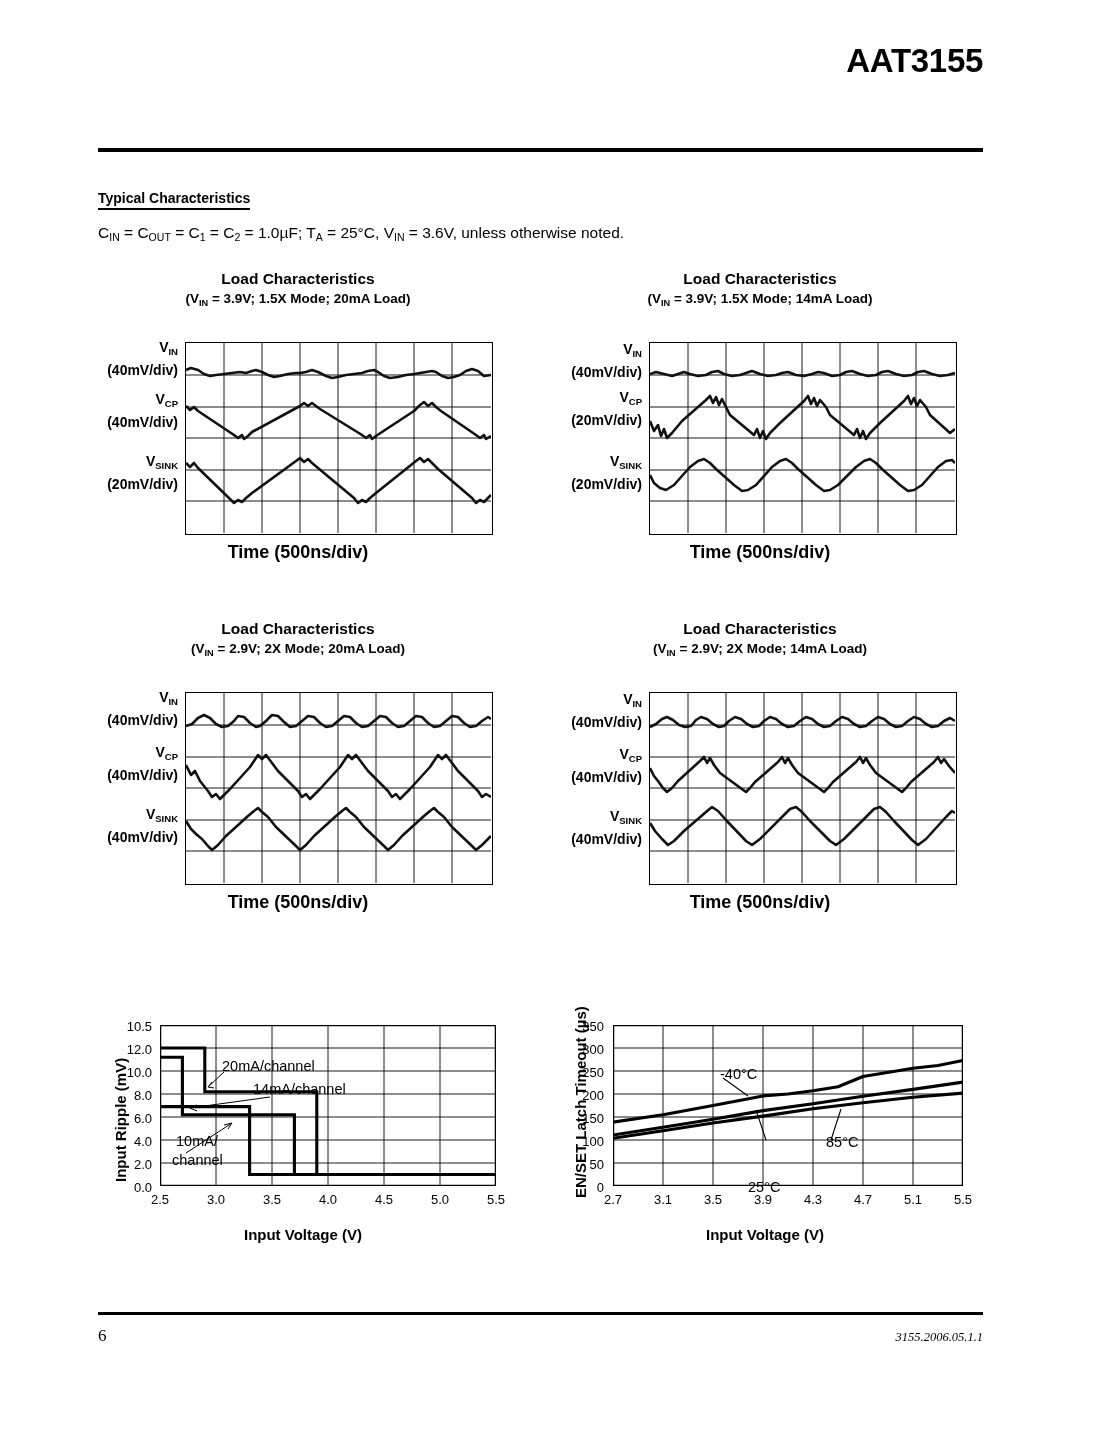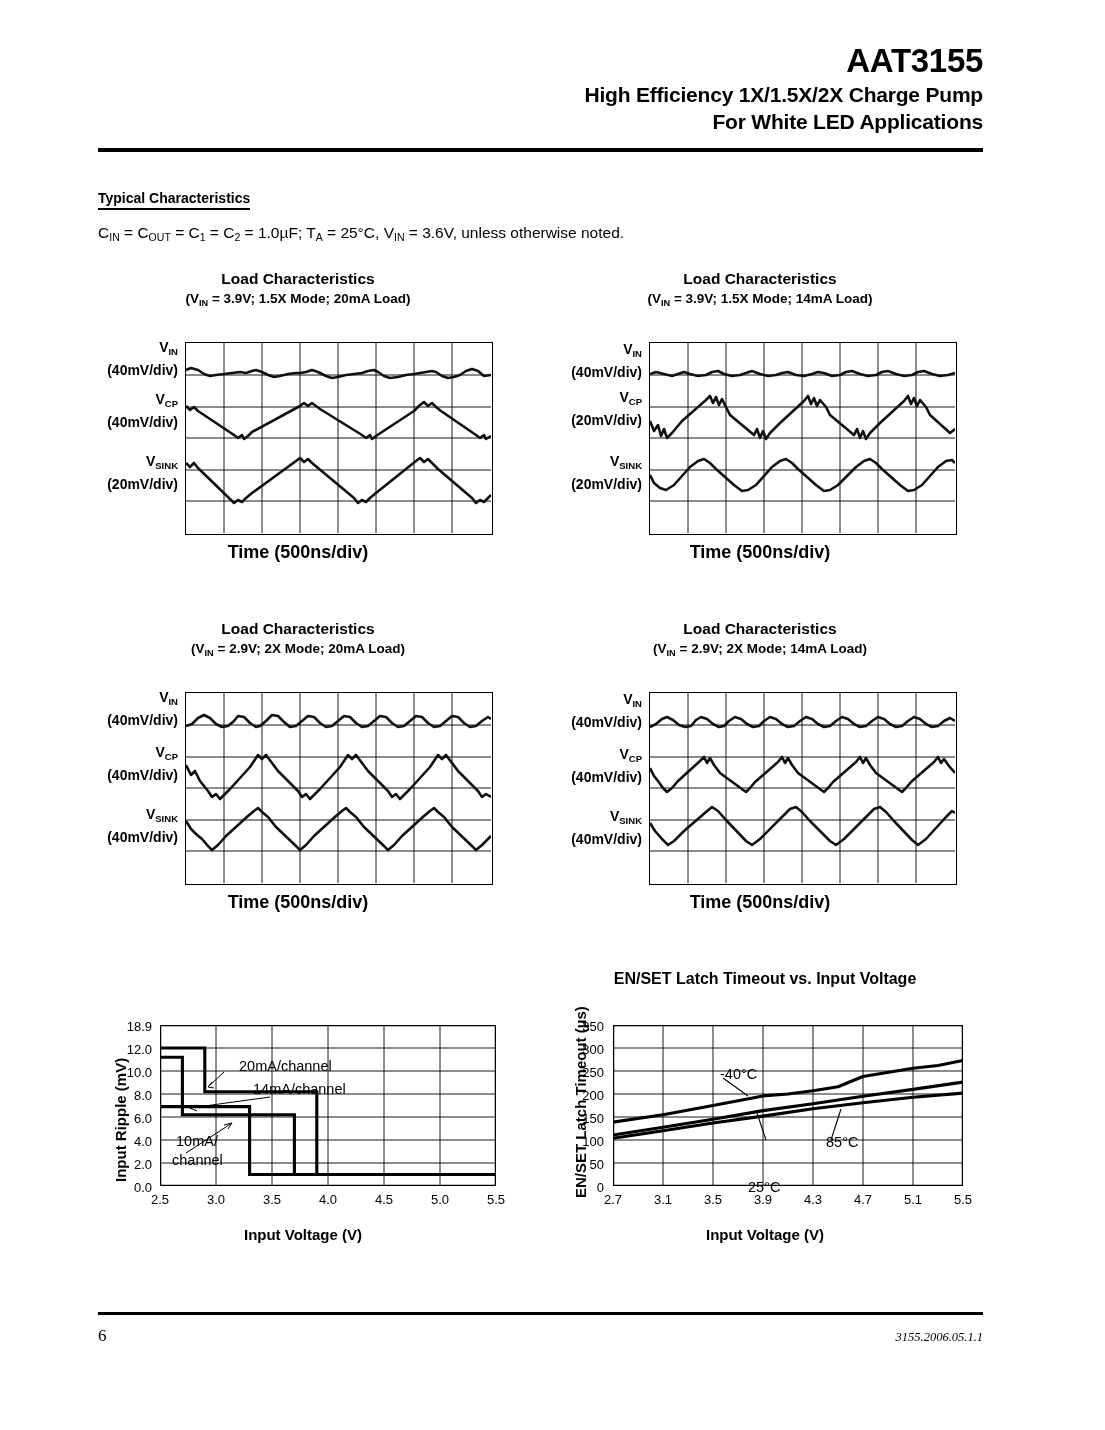--- a/index.html
+++ b/index.html
@@ -54,24 +54,20 @@
   .docid{position:absolute;right:122px;top:1330px;font-size:12.5px;font-style:italic;
          font-family:"Liberation Serif",serif;}
 </style>
 </head>
 <body>
 
 <div class="page">
 
   <div class="hdr">
     <div class="part">AAT3155</div>
-    <div class="subt">
-      <span>High Efficiency 1X/1.5X/2X Charge Pump</span><br>
-      <span>For White LED Applications</span>
-    </div>
   </div>
   <div class="rule-top"></div>
 
   <div class="sect-title">Typical Characteristics</div>
   <div class="cond">
     C<sub>IN</sub> = C<sub>OUT</sub> = C<sub>1</sub> = C<sub>2</sub> = 1.0µF; T<sub>A</sub> = 25°C, V<sub>IN</sub> = 3.6V, unless otherwise noted.
   </div>
 
   <div class="panel" style="left:98px;top:270px;width:400px;height:290px;">
     <div class="sc-title">Load Characteristics</div>
@@ -265,21 +261,21 @@
         </g>
       </svg>
     </div>
     <div class="sc-time" style="top:272px;">Time (500ns/div)</div>
   </div>
 
   <div class="panel" style="left:98px;top:970px;width:410px;height:300px;">
 
     <div class="ylab" style="left:14px;top:212px;">Input Ripple (mV)</div>
 
-    <div class="tick ytick" style="left:8px;top:49px;width:46px;">18.9</div>
+    <div class="tick ytick" style="left:8px;top:49px;width:46px;">10.5</div>
     <div class="tick ytick" style="left:8px;top:72px;width:46px;">12.0</div>
     <div class="tick ytick" style="left:8px;top:95px;width:46px;">10.0</div>
     <div class="tick ytick" style="left:8px;top:118px;width:46px;">8.0</div>
     <div class="tick ytick" style="left:8px;top:141px;width:46px;">6.0</div>
     <div class="tick ytick" style="left:8px;top:164px;width:46px;">4.0</div>
     <div class="tick ytick" style="left:8px;top:187px;width:46px;">2.0</div>
     <div class="tick ytick" style="left:8px;top:210px;width:46px;">0.0</div>
 
     <div class="plotbox" style="left:62px;top:55px;width:336px;height:161px;">
       <svg width="336" height="161" viewBox="0 0 336 161">
@@ -308,38 +304,37 @@
           <path d="M64 47 L48 62"></path>
             <path d="M48 62 L52 57 M48 62 L54 63"></path>
           <path d="M110 72 L30 83"></path>
             <path d="M30 83 L37 80 M30 83 L37 86"></path>
           <path d="M26 128 L72 98"></path>
             <path d="M72 98 L64 100 M72 98 L68 104"></path>
         </g>
       </svg>
     </div>
 
-    <div class="annot" style="left:141px;top:88px;">20mA/channel</div>
+    <div class="annot" style="left:124px;top:88px;">20mA/channel</div>
     <div class="annot" style="left:155px;top:111px;">14mA/channel</div>
     <div class="annot" style="left:78px;top:163px;">10mA/</div>
     <div class="annot" style="left:74px;top:182px;">channel</div>
 
     <div class="tick xtick" style="left:40px;top:222px;width:44px;">2.5</div>
     <div class="tick xtick" style="left:96px;top:222px;width:44px;">3.0</div>
     <div class="tick xtick" style="left:152px;top:222px;width:44px;">3.5</div>
     <div class="tick xtick" style="left:208px;top:222px;width:44px;">4.0</div>
     <div class="tick xtick" style="left:264px;top:222px;width:44px;">4.5</div>
     <div class="tick xtick" style="left:320px;top:222px;width:44px;">5.0</div>
     <div class="tick xtick" style="left:376px;top:222px;width:44px;">5.5</div>
 
     <div class="xlab" style="top:256px;">Input Voltage (V)</div>
   </div>
 
   <div class="panel" style="left:560px;top:970px;width:410px;height:300px;">
-    <div class="xy-title">EN/SET Latch Timeout vs. Input Voltage</div>
 
     <div class="ylab" style="left:12px;top:228px;">EN/SET Latch Timeout (µs)</div>
 
     <div class="tick ytick" style="left:4px;top:49px;width:40px;">350</div>
     <div class="tick ytick" style="left:4px;top:72px;width:40px;">300</div>
     <div class="tick ytick" style="left:4px;top:95px;width:40px;">250</div>
     <div class="tick ytick" style="left:4px;top:118px;width:40px;">200</div>
     <div class="tick ytick" style="left:4px;top:141px;width:40px;">150</div>
     <div class="tick ytick" style="left:4px;top:164px;width:40px;">100</div>
     <div class="tick ytick" style="left:4px;top:187px;width:40px;">50</div>

